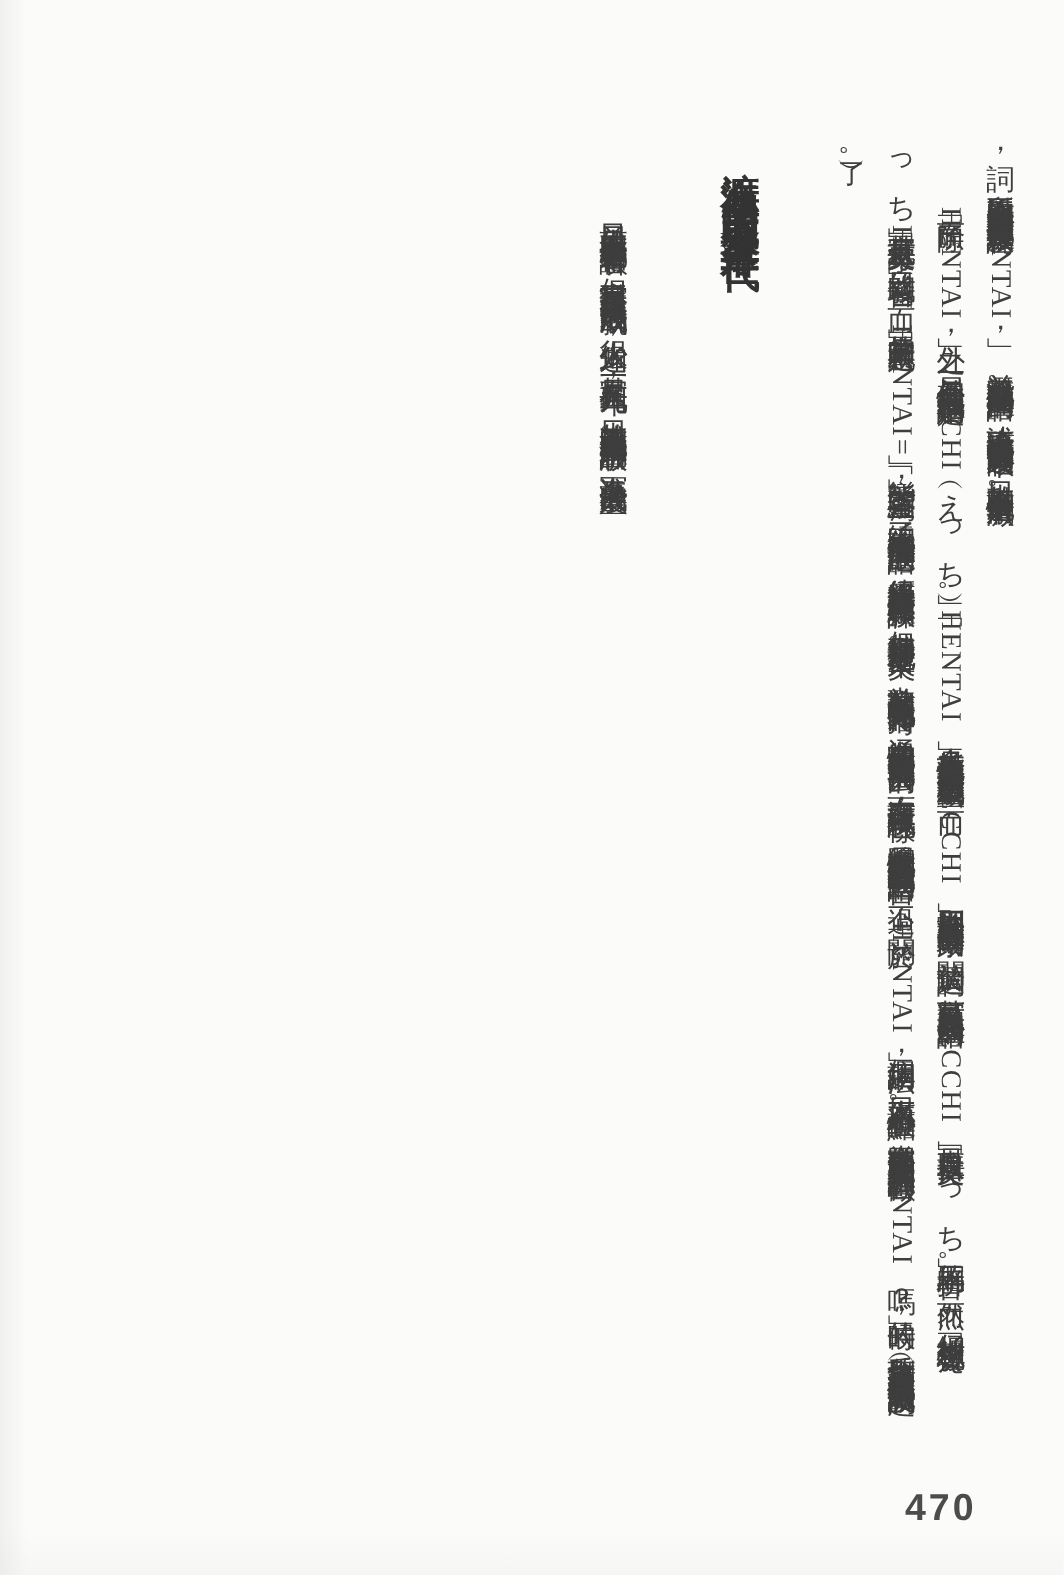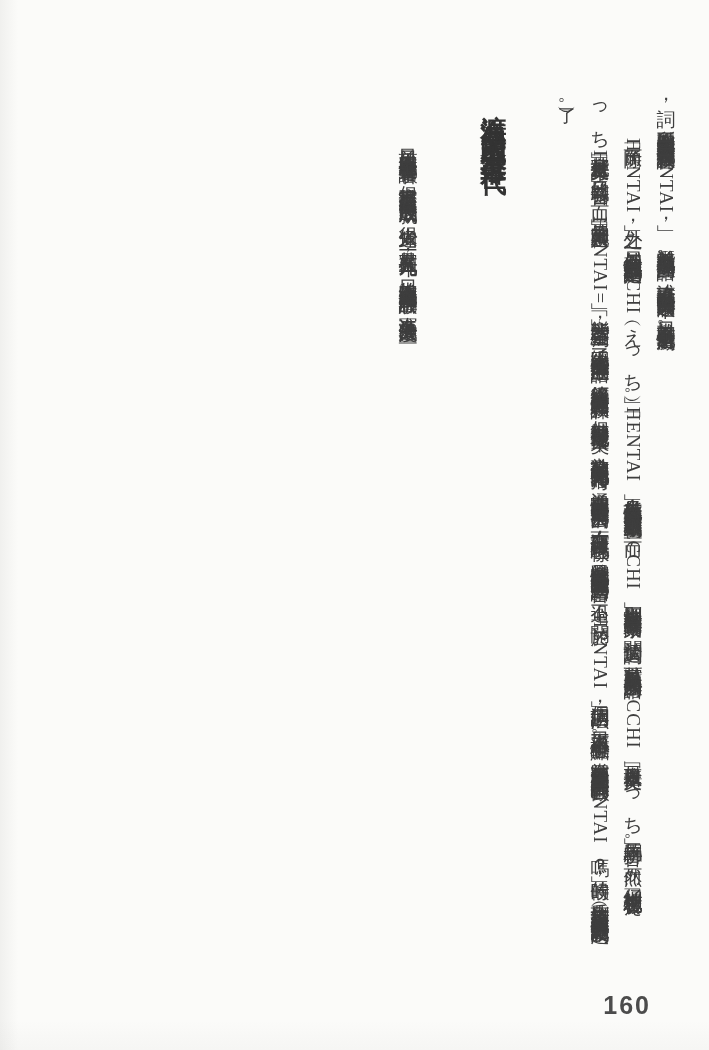--- a/index.html
+++ b/index.html
@@ -69,15 +69,15 @@
   <div class="text-block">
     <p>詞，所以不知不覺間所有的日本動畫和漫畫都被誤譯為「HENTAI」，並潛移默化成動漫迷圈內的俚語。或許這也顯示出在以前的美國動漫迷眼中，日本的動畫是多麼色情刺激。</p>
 
     <p class="indented">而除了「HENTAI」之外，另外一個色情意義較低的俚語則是「ECCHI（えっち）」。「HENTAI」大多是指涉包含性愛場景的十八禁硬蕊系漫畫或動畫，而「ECCHI」則常用於深夜動畫等級的賣肉場景。關於這個詞，其實可以算是美日共同發明的俚語。「ECCHI」是直接取自日文「えっち」的羅馬拼音。然而，仔細想想就會發現「えっち」其實就是英文字母「H」的日式發音，而「H」的由來其實就是「HENTAI」=「變態」的字首縮寫，繞了一大圈後才變成海外御宅族的俚語。儘管經過多次錯綜複雜的縮寫和誤譯，但其精神卻完好地保留了下來（笑）。常聽說某個領域的文化向外傳播時，通常與色情相關的部分會是最先傳播出去的；而在語言領域中或許也一樣，總是跟色情有關的單詞會先成為世界共通的語言。不過，關於「HENTAI」這個詞的用法，日本人必須小心謹慎一點。當在外國的動漫展上聽到別人問你「請問你喜歡HENTAI嗎？」的時候，千萬別搞錯意思（不過如果兩種都喜歡的話就沒問題了）。</p>
 
     <h2 class="section-heading">渡海傳美的成人漫畫三世代</h2>
 
     <p class="indented">目前日本的成人漫畫在全世界都有讀者，但這當然不是最近短短幾年一口氣達成的成就。很少人知道，其實早在一九九四年，日本的成人漫畫就開始在國外翻譯出版。進軍海外的成人漫畫</p>
   </div>
 
-  <div class="page-number">160</div>
+  <div class="page-number">470</div>
 
 </div>
 
 </body></html>

